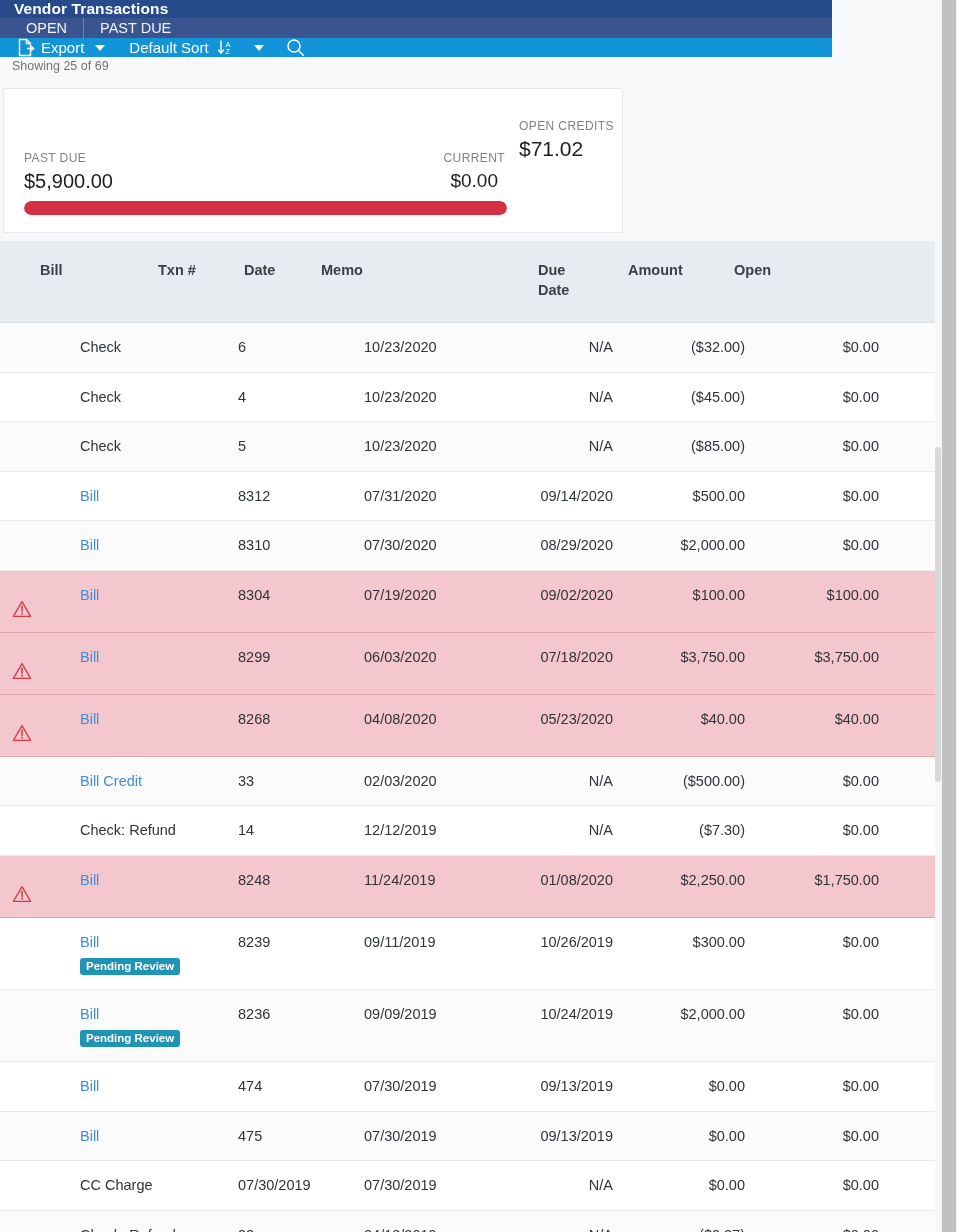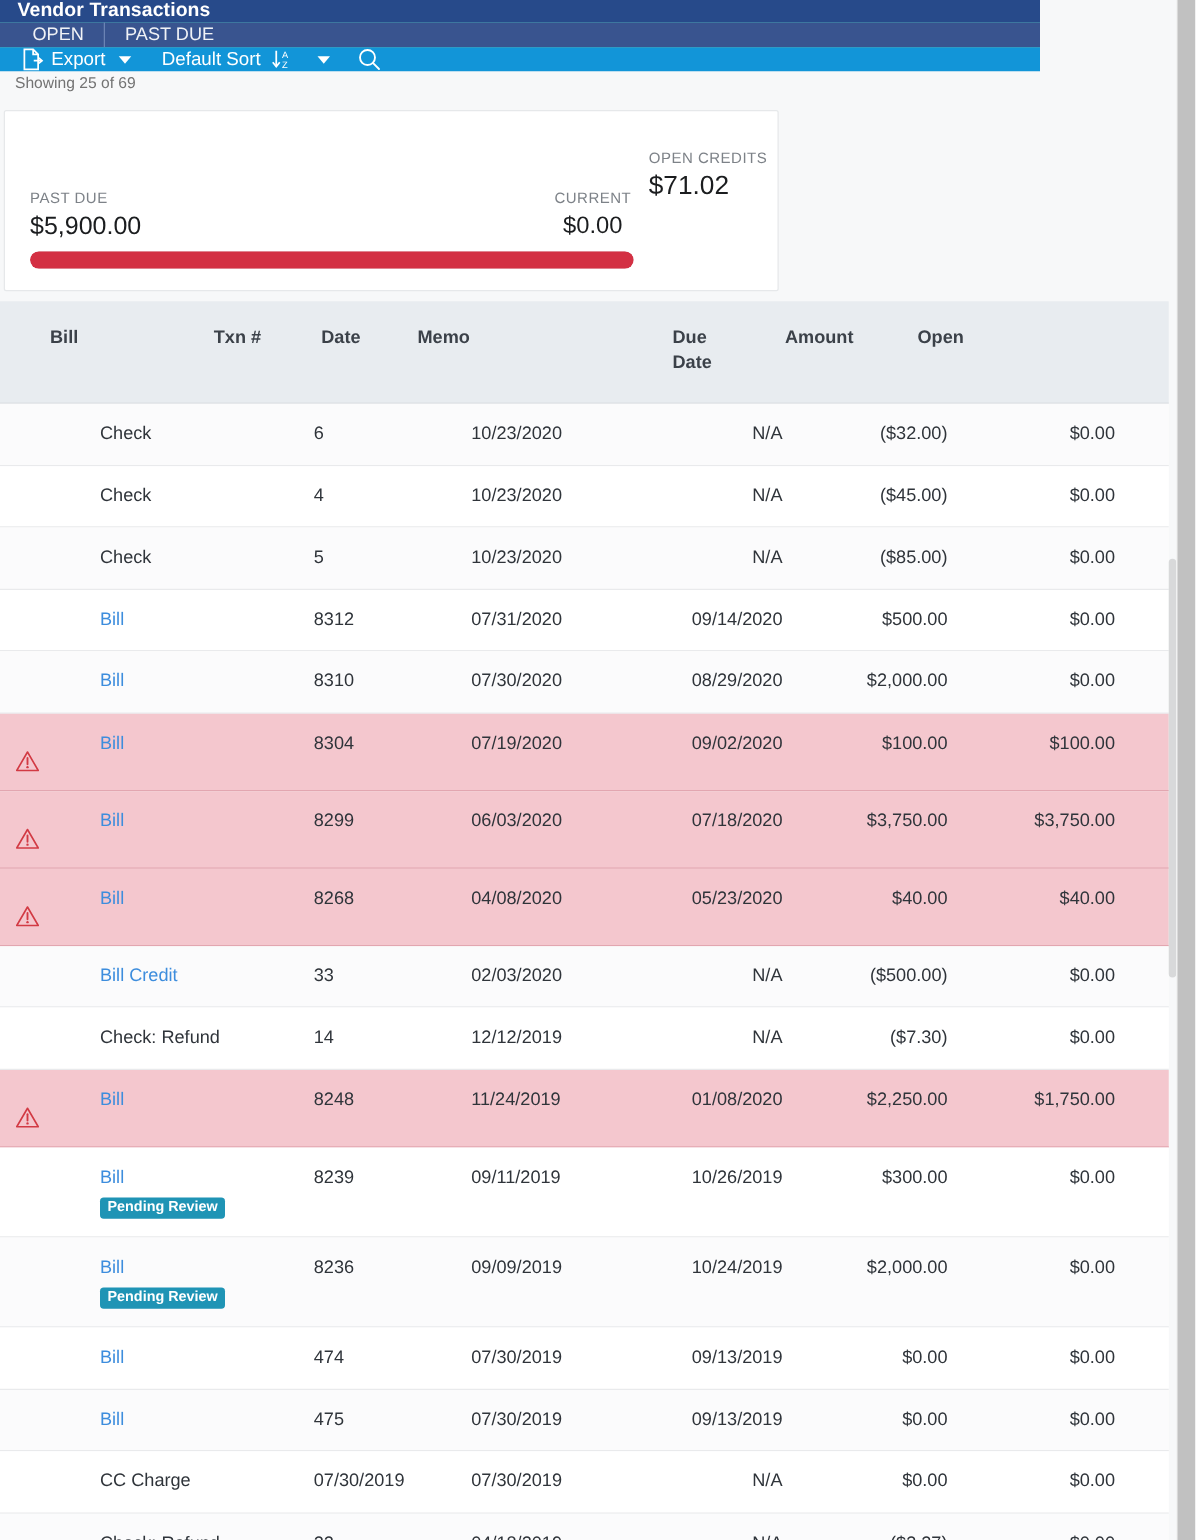--- a/index.html
+++ b/index.html
@@ -221,21 +221,21 @@
     padding-top: 15px;
     padding-bottom: 14px;
     font-size: 14.5px;
     color: #2f343a;
     line-height: 1.35;
   }
 
   
   .c-warn   { width: 40px;  flex: 0 0 40px;  padding-left: 12px; }
   .c-type   { width: 118px; flex: 0 0 118px; }
-  .c-txn    { width: 86px;  flex: 0 0 86px; margin-left: 13px; }
+  .c-txn    { width: 86px;  flex: 0 0 86px; }
   .c-date   { width: 77px;  flex: 0 0 77px; }
   .c-memo   { flex: 1 1 auto; min-width: 0; }
   .c-due    { width: 92px;  flex: 0 0 92px; text-align: right; }
   .c-amt    { width: 92px;  flex: 0 0 92px; text-align: right; }
   .c-open   { width: 94px;  flex: 0 0 94px; text-align: right; padding-right: 0; }
   .c-tail   { width: 135px; flex: 0 0 135px; }
 
   .thead .c-due, .thead .c-amt, .thead .c-open { text-align: left; }
   .thead .c-due { padding-left: 16px; }
   .thead .c-amt { padding-left: 14px; }

